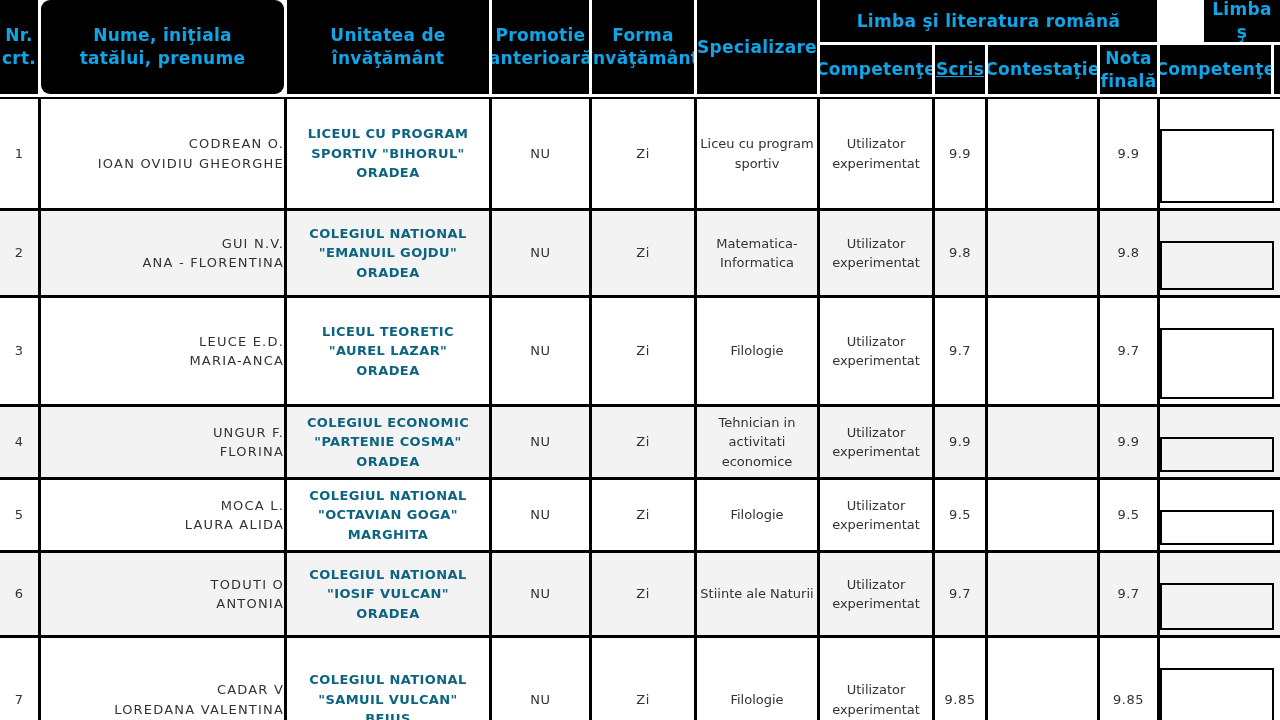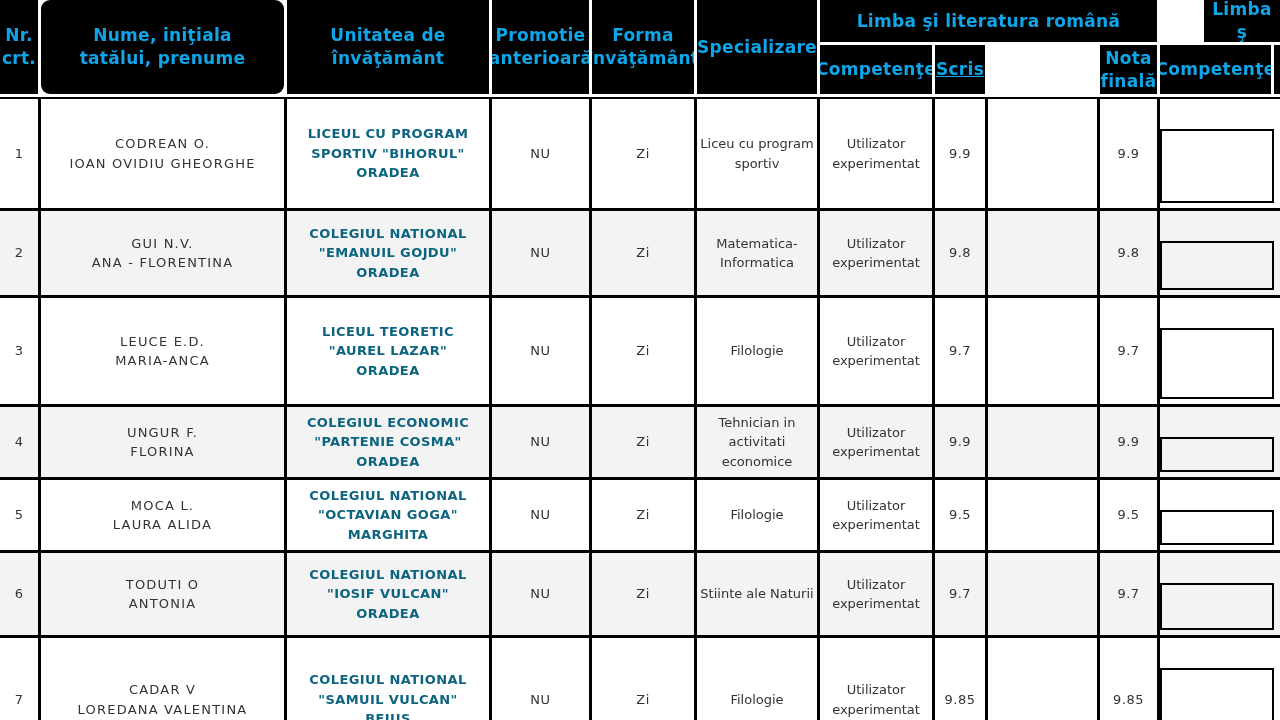--- a/index.html
+++ b/index.html
@@ -42,21 +42,21 @@
   }
   .r1 { height:109px; } .r2 { height:84px; } .r3 { height:106px; }
   .r4 { height:70px; }  .r5 { height:70px; } .r6 { height:82px; }
   .r7 { height:123px; }
   .c {
     background:#fff; display:flex; flex-direction:column; align-items:center;
     justify-content:center; text-align:center; font-size:13px; line-height:1.5;
     overflow:hidden;
   }
   .row.alt .c { background:#f3f3f3; }
-  .c-name { letter-spacing:1.2px; }
+  .c-name { letter-spacing:1.2px;align-items:flex-end; }
   .c-school { font-weight:bold; color:#0d6480; letter-spacing:.4px; padding:0 8px; }
   .c-plain { letter-spacing:.6px; }
   .c-num { letter-spacing:.5px; }
   .c-materna { justify-content:flex-start; align-items:stretch; padding:30px 6px 5px 0; }
   .langbox { flex:1; border:2px solid #000; background:transparent; }
 </style>
 </head>
 <body>
 
 <div class="page">
@@ -89,20 +89,23 @@
     </div>
     <div class="h g-ma">
       <span>Limba ş</span>
     </div>
     <div class="h s7">
       <span>Competenţe</span>
     </div>
     <div class="h s8">
       <span>Scris</span>
     </div>
+    <div class="h s9">
+      <span>Contestaţie</span>
+    </div>
     <div class="h s10">
       <span>Nota</span>
       <span>finală</span>
     </div>
     <div class="h s11">
       <span>Competenţe</span>
     </div>
     <div class="h s12"></div>
   </div>
 

